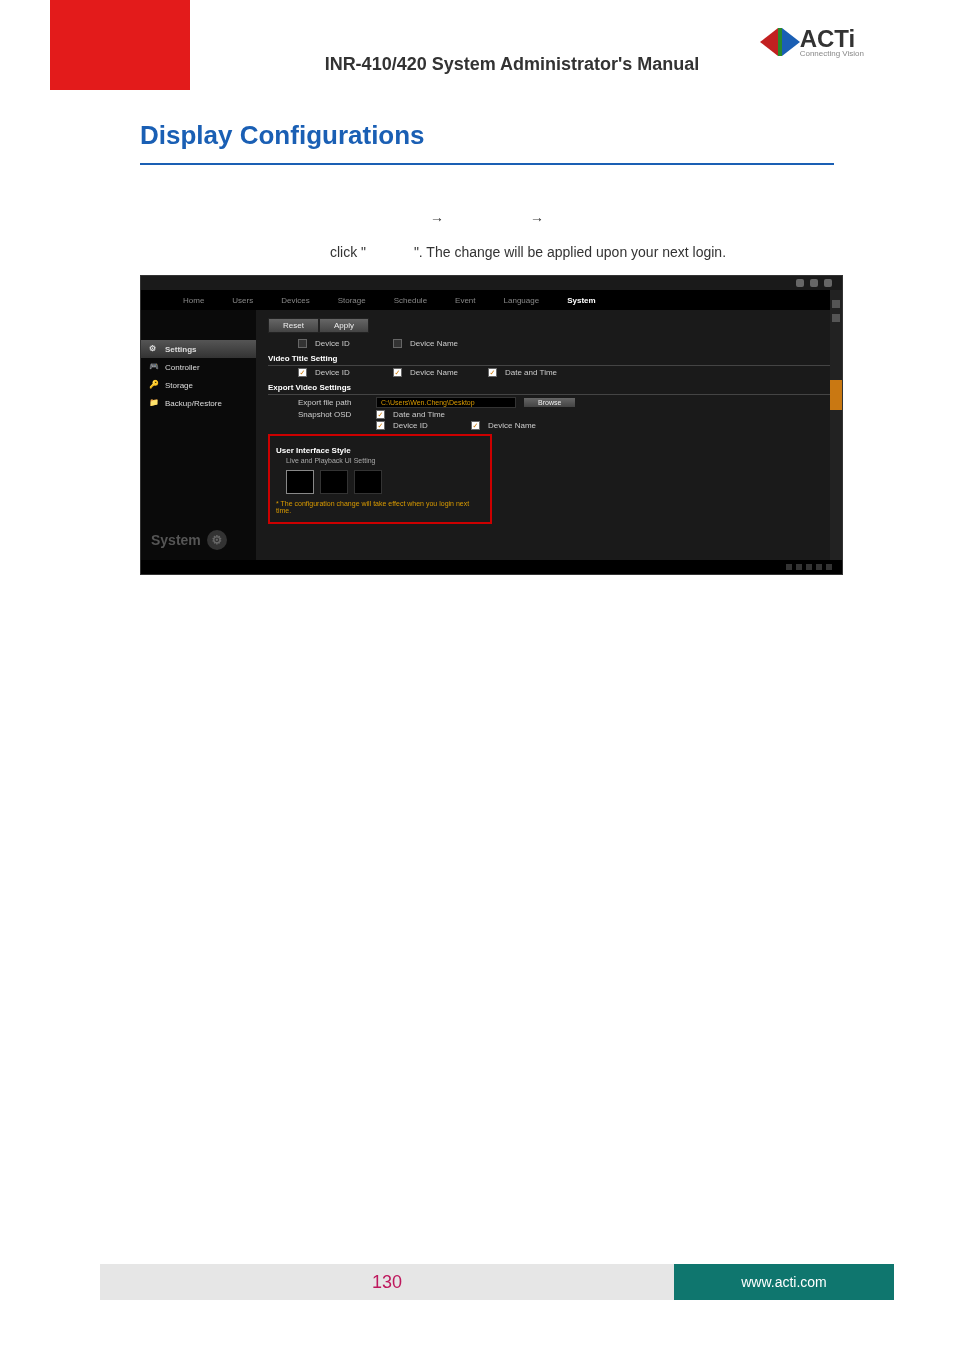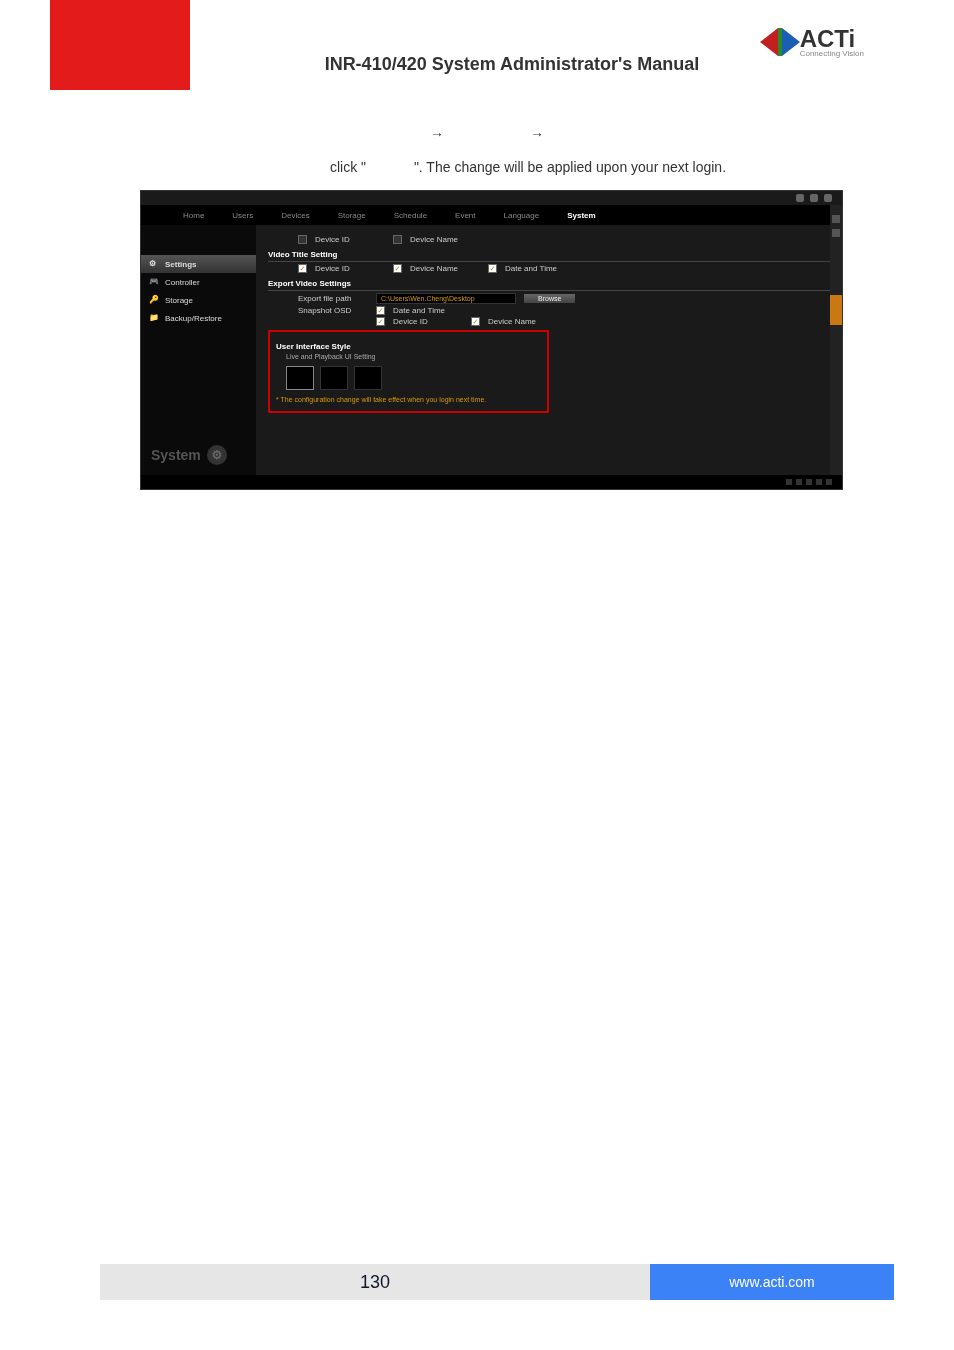--- a/index.html
+++ b/index.html
@@ -177,21 +177,21 @@
   .browse-btn {
     background: linear-gradient(#666,#444);
     color: #eee;
     font-size: 7px;
     padding: 1px 14px;
   }
   .highlight-box {
     border: 2px solid #c00;
     padding: 4px 6px 8px;
     margin-top: 4px;
-    width: 281px;
+    width: 224px;
   }
   .ui-thumbs { display: flex; gap: 6px; margin: 6px 0 6px 10px; }
   .thumb { width: 28px; height: 24px; background: #000; border: 1px solid #333; }
   .thumb.sel { border: 1px solid #888; }
   .note { font-size: 7px; color: #d99a00; }
   .shot-footer {
     height: 14px;
     background: #000;
     display: flex;
     justify-content: flex-end;
@@ -219,26 +219,26 @@
     height: 36px;
     display: flex;
   }
   .footer-left {
     flex: 1;
     background: #e6e6e6;
     display: flex;
     align-items: center;
     justify-content: center;
     font-size: 18px;
-    color: #0f172a;
+    color: #be185d;
     margin-left: 40px;
   }
   .footer-right {
-    width: 244px;
-    background: #3b82f6;
+    width: 220px;
+    background: #0f766e;
     color: #fff;
     display: flex;
     align-items: center;
     justify-content: center;
     font-size: 14px;
   }
 </style>
 </head>
 <body>
 
@@ -256,20 +256,21 @@
         <polygon points="18,2 22,2 22,30 18,30" fill="#2a8a2a"></polygon>
       </svg>
   </div>
   <div>
     <span class="logo-text">ACTi</span>
     <span class="logo-tag">Connecting Vision</span>
   </div>
 </div>
 
 <div class="content">
+  <div class="section-title">Display Configurations</div>
 
   <div class="intro-text" style="text-align:center;">
     <span class="arrow">→</span>
     <span style="display:inline-block;width:70px;"></span>
     <span class="arrow">→</span>
   </div>
   <div class="intro-text" style="padding-left:190px;">
     <span>click "</span>
     <span style="display:inline-block;width:40px;"></span>
     <span>". The change will be applied upon your next login.</span>
@@ -313,20 +314,24 @@
         <div class="side-item">
           <span class="side-icon">📁</span>
           <span>Backup/Restore</span>
         </div>
         <div class="side-footer">
           <span>System</span>
           <span class="side-footer-icon">⚙</span>
         </div>
       </div>
       <div class="mainpanel">
+        <div class="btn-row">
+          <span class="btn">Reset</span>
+          <span class="btn">Apply</span>
+        </div>
         <div class="row">
           <span class="cb empty"></span>
           <span class="lbl">Device ID</span>
           <span class="cb empty"></span>
           <span class="lbl">Device Name</span>
         </div>
 
         <div class="section-hdr">Video Title Setting</div>
         <div class="row">
           <span class="cb">✓</span>

